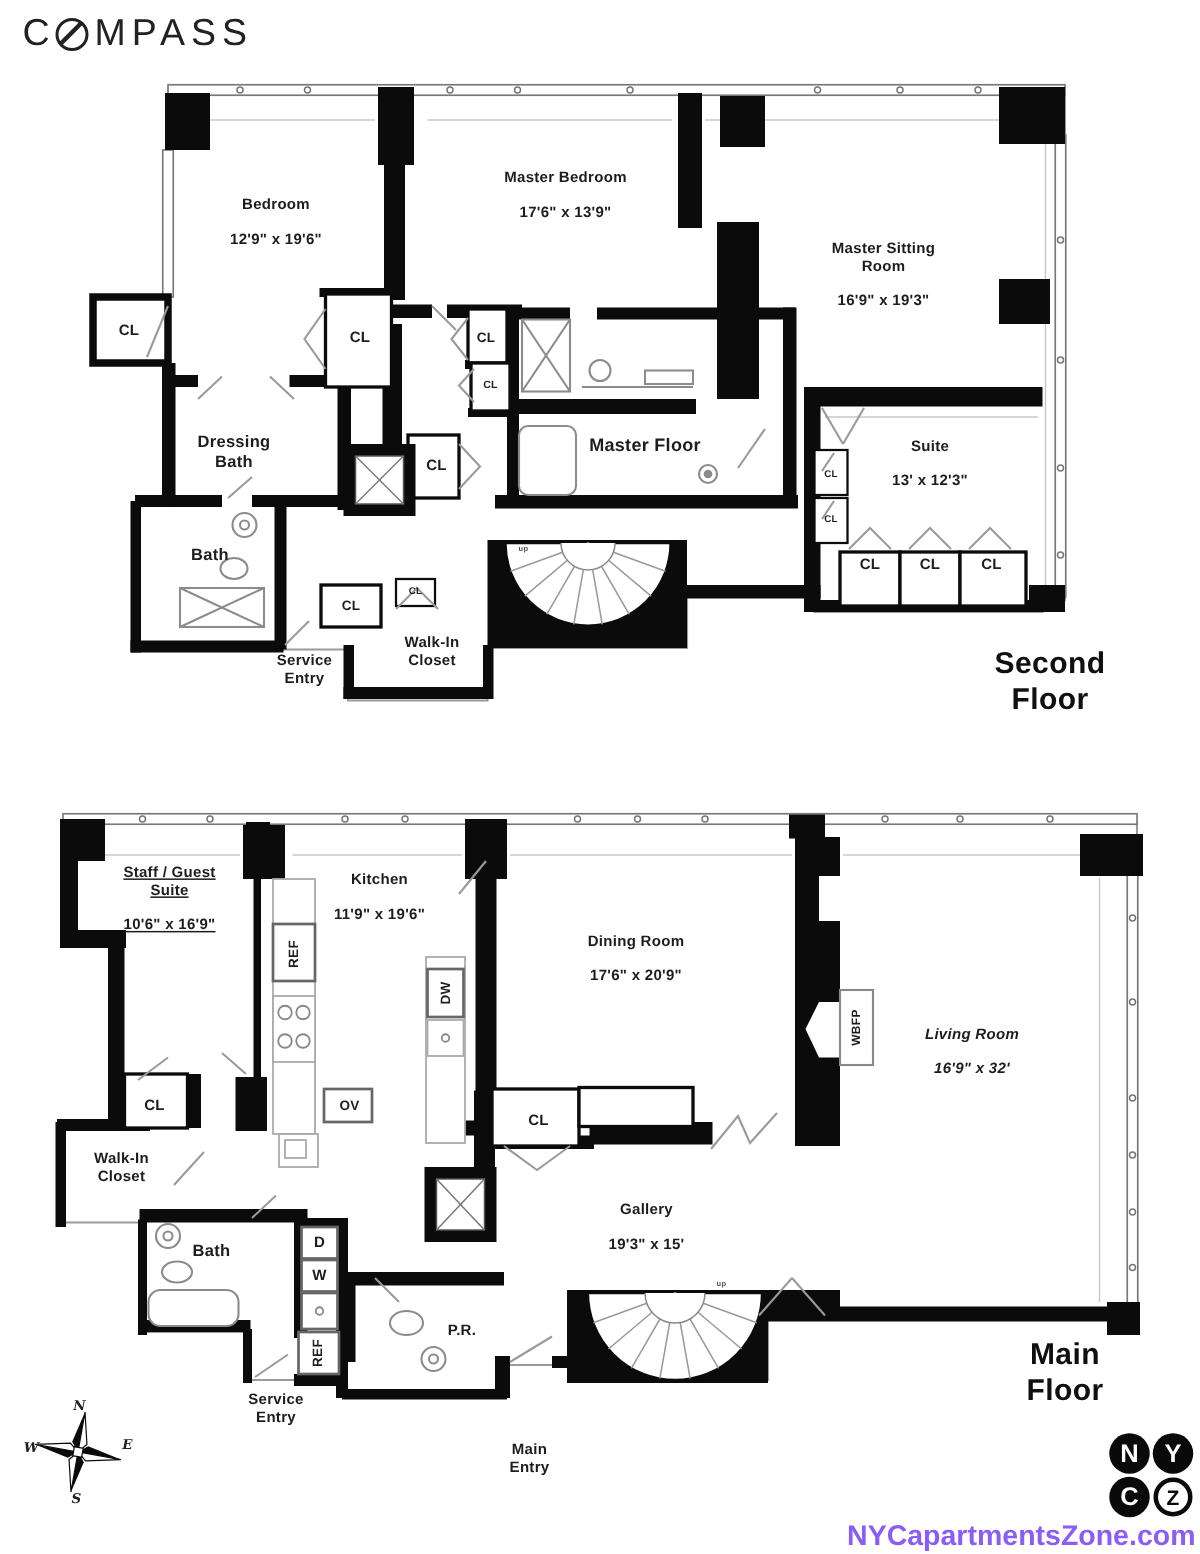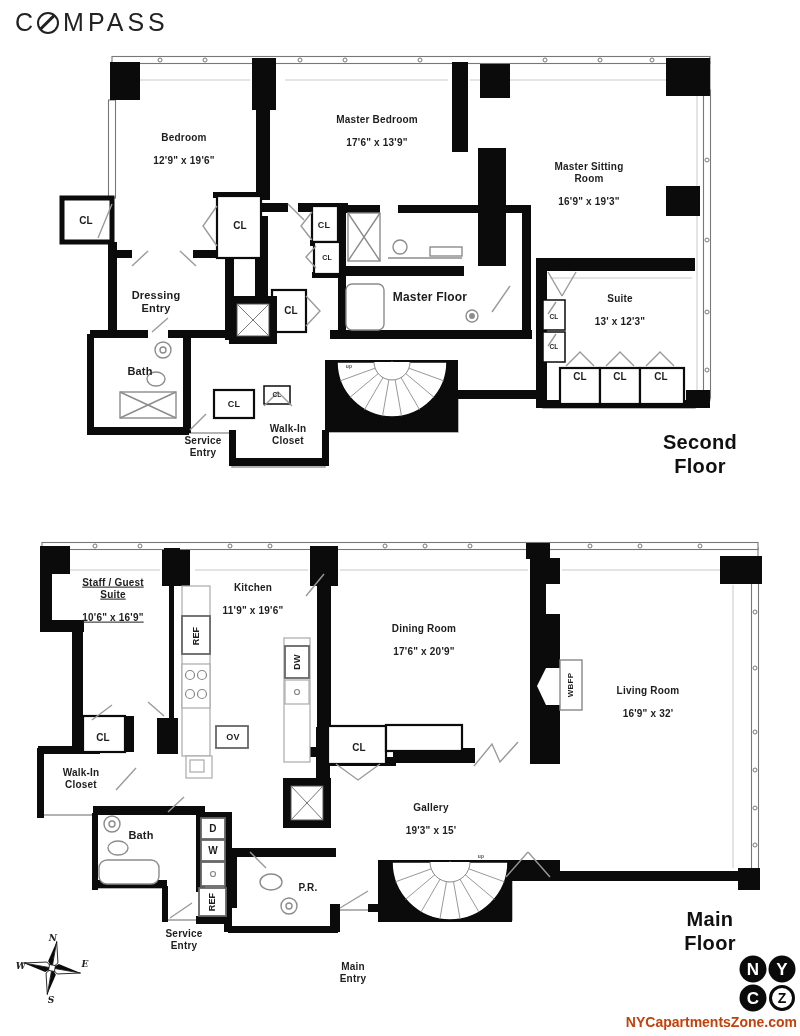--- a/index.html
+++ b/index.html
@@ -15,21 +15,21 @@
   .brand{position:absolute;left:15px;top:8px;display:flex;align-items:center;
          font-size:25px;letter-spacing:4px;color:#222;font-weight:normal;}
   .oslash{width:18px;height:18px;border:2.5px solid #222;border-radius:50%;
           position:relative;margin:0 4px 0 0;}
   .oslash::after{content:"";position:absolute;left:-2px;top:7.5px;width:20px;height:2.5px;
           background:#222;transform:rotate(-45deg);}
   .lc{position:absolute;transform:translate(-50%,-50%);border-radius:50%;display:flex;
       align-items:center;justify-content:center;font-weight:bold;}
   .lc.f{width:27px;height:27px;background:#0a0a0a;color:#fff;font-size:17px;}
   .lc.o{width:20px;height:20px;background:#fff;color:#0a0a0a;border:3.5px solid #0a0a0a;font-size:14px;}
-  .site{position:absolute;right:3px;top:1014px;font-size:14px;font-weight:bold;color:#c2410c;}
+  .site{position:absolute;right:3px;top:1014px;font-size:19px;font-weight:bold;color:#8b5cf6;}
   .rose{font-family:"DejaVu Serif", serif;font-style:italic;font-size:9px;color:#222;}
 </style>
 </head>
 <body>
 
 <div class="brand">
   <span>C</span>
   <span class="oslash"></span>
   <span>MPASS</span>
 </div>
@@ -373,21 +373,21 @@
   <span style="display:block">Master Sitting
 Room</span>
   <span style="display:block">16'9" x 19'3"</span>
 </div>
 <div class="lbl s13" style="left:620px;top:310px;">
   <span style="display:block">Suite</span>
   <span style="display:block">13' x 12'3"</span>
 </div>
 <div class="lbl s12" style="left:430px;top:297px;">Master Floor</div>
 <div class="lbl s11" style="left:156px;top:302px;">Dressing
-Entry</div>
+Bath</div>
 <div class="lbl s11" style="left:140px;top:371px;">Bath</div>
 <div class="lbl s10" style="left:203px;top:447px;">Service
 Entry</div>
 <div class="lbl s10" style="left:288px;top:435px;">Walk-In
 Closet</div>
 
 <div class="lbl s10" style="left:86px;top:221px;">CL</div>
 <div class="lbl s10" style="left:240px;top:226px;">CL</div>
 <div class="lbl s9" style="left:324px;top:225px;">CL</div>
 <div class="lbl s7" style="left:327px;top:258px;">CL</div>
@@ -408,21 +408,21 @@
   <span style="display:block">10'6" x 16'9"</span>
 </div>
 <div class="lbl s13" style="left:253px;top:599px;">
   <span style="display:block">Kitchen</span>
   <span style="display:block">11'9" x 19'6"</span>
 </div>
 <div class="lbl s13" style="left:424px;top:640px;">
   <span style="display:block">Dining Room</span>
   <span style="display:block">17'6" x 20'9"</span>
 </div>
-<div class="lbl s13" style="left:648px;top:702px;">
+<div class="lbl s13" style="left:648px;top:702px;font-style:italic;">
   <span style="display:block">Living Room</span>
   <span style="display:block">16'9" x 32'</span>
 </div>
 <div class="lbl s13" style="left:431px;top:819px;text-align:center;">
   <span style="display:block">Gallery</span>
   <span style="display:block">19'3" x 15'</span>
 </div>
 <div class="lbl s10" style="left:81px;top:779px;">Walk-In
 Closet</div>
 <div class="lbl s11" style="left:141px;top:835px;">Bath</div>
@@ -436,21 +436,21 @@
 <div class="lbl s10" style="left:359px;top:748px;">CL</div>
 
 <div class="lbl s9 vt" style="left:196px;top:636px;">REF</div>
 <div class="lbl s9 vt" style="left:297px;top:662px;">DW</div>
 <div class="lbl s9" style="left:233px;top:737px;">OV</div>
 <div class="lbl s10" style="left:213px;top:829px;">D</div>
 <div class="lbl s10" style="left:213px;top:851px;">W</div>
 <div class="lbl s9 vt" style="left:212px;top:902px;">REF</div>
 <div class="lbl s8 vt" style="left:571px;top:685px;">WBFP</div>
 <div class="lbl s5" style="left:481px;top:857px;">up</div>
-<div class="lbl ftitle" style="left:710px;top:916px;margin-top:16px;">Main Floor</div>
+<div class="lbl ftitle" style="left:710px;top:916px;">Main Floor</div>
 
 <div class="lbl rose" style="left:53px;top:938px;">N</div>
 <div class="lbl rose" style="left:85px;top:964px;">E</div>
 <div class="lbl rose" style="left:51px;top:1000px;">S</div>
 <div class="lbl rose" style="left:21px;top:966px;">W</div>
 
 <div class="lc f" style="left:753px;top:969px;">N</div>
 <div class="lc f" style="left:782px;top:969px;">Y</div>
 <div class="lc f" style="left:753px;top:998px;">C</div>
 <div class="lc o" style="left:782px;top:998px;">Z</div>

